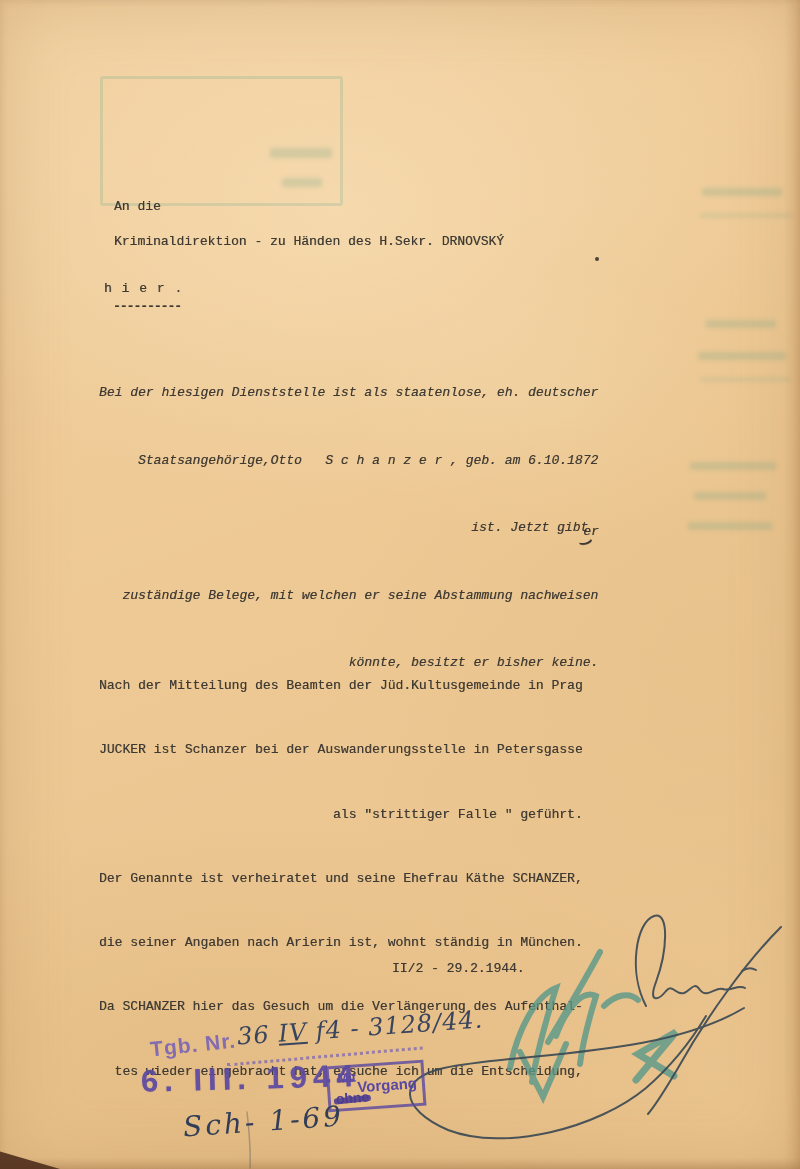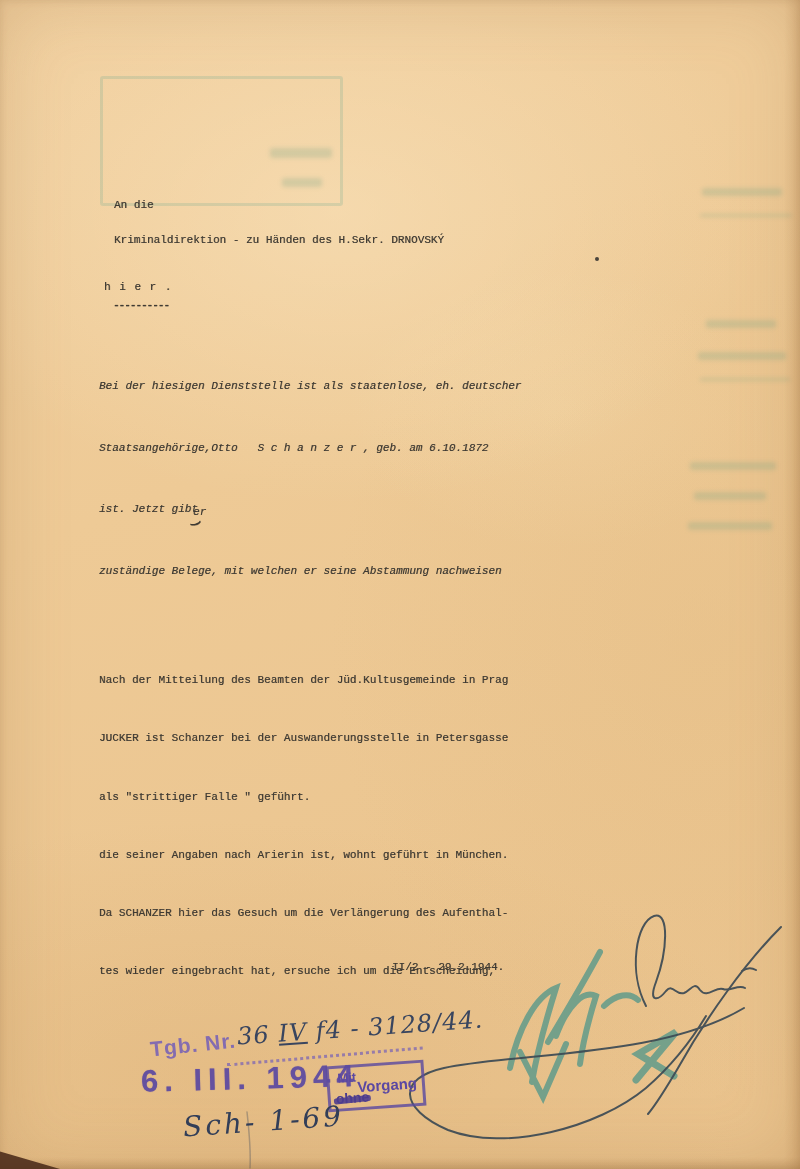--- a/index.html
+++ b/index.html
@@ -13,22 +13,23 @@
       radial-gradient(ellipse 720px 340px at 28% 92%, rgba(212,166,106,0.28), transparent 75%),
       radial-gradient(ellipse 300px 200px at 70% 35%, rgba(248,226,182,0.25), transparent 70%),
       linear-gradient(160deg, #f1d0a0 0%, #eeca96 38%, #e9c28c 100%);
     box-shadow: inset 0 0 70px rgba(145,98,48,0.22), inset 0 0 8px rgba(120,80,40,0.18);
   }
   .abs { position:absolute; }
 
   
   .type {
     font-family:"Liberation Mono","DejaVu Sans Mono",monospace;
-    font-size:11px; color:#3e3a33; white-space:pre;
+    font-size:13px; color:#3e3a33; white-space:pre;
     text-shadow: 0.4px 0.3px 0.5px rgba(58,53,46,0.55);
+    text-align: right;
   }
   .hdr1 { left:114px; top:199px; }
   .hdr2 { left:114px; top:234px; }
   .hier { left:104px; top:281px; letter-spacing:1px; }
   .dashline { left:113px; top:299px; font-weight:bold; letter-spacing:-1px; }
 
   .blockA { left:99px; top:344px;font-style:italic; }
   .blockA .tl { height:37.6px; line-height:37.6px; }
   .blockB { left:99px; top:639px; }
   .blockB .tl { height:34.3px; line-height:34.3px; }
@@ -100,27 +101,29 @@
 <div class="abs type hdr2">Kriminaldirektion - zu Händen des H.Sekr. DRNOVSKÝ</div>
 <div class="abs type hier">h i e r .</div>
 <div class="abs type dashline">----------</div>
 <div class="abs ink-dot"></div>
 
 <div class="abs type blockA">
   <div class="tl">Bei der hiesigen Dienststelle ist als staatenlose, eh. deutscher</div>
   <div class="tl">Staatsangehörige,Otto   S c h a n z e r , geb. am 6.10.1872</div>
   <div class="tl"><span>ist. Jetzt gibt</span><span class="ins-wrap"><span class="ins-above">er</span><span class="ins-mark">)</span></span></div>
   <div class="tl">zuständige Belege, mit welchen er seine Abstammung nachweisen</div>
+  <div class="tl">könnte, besitzt er bisher keine.</div>
 </div>
 
 <div class="abs type blockB">
   <div class="tl">Nach der Mitteilung des Beamten der Jüd.Kultusgemeinde in Prag</div>
   <div class="tl">JUCKER ist Schanzer bei der Auswanderungsstelle in Petersgasse</div>
   <div class="tl">als "strittiger Falle " geführt.</div>
-  <div class="tl">die seiner Angaben nach Arierin ist, wohnt geführt in München.</div>
+  <div class="tl">Der Genannte ist verheiratet und seine Ehefrau Käthe SCHANZER,</div>
+  <div class="tl">die seiner Angaben nach Arierin ist, wohnt ständig in München.</div>
   <div class="tl">Da SCHANZER hier das Gesuch um die Verlängerung des Aufenthal-</div>
   <div class="tl">tes wieder eingebracht hat, ersuche ich um die Entscheidung,</div>
   
 </div>
 
 <div class="abs type dateline">II/2 - 29.2.1944.</div>
 
 <svg class="abs sig" width="800" height="1169" viewBox="0 0 800 1169">
   <g stroke="#55988a" stroke-width="6" fill="none" stroke-linecap="round" opacity="0.78">
     <path d="M600,952 C586,978 566,1012 548,1042"></path>

